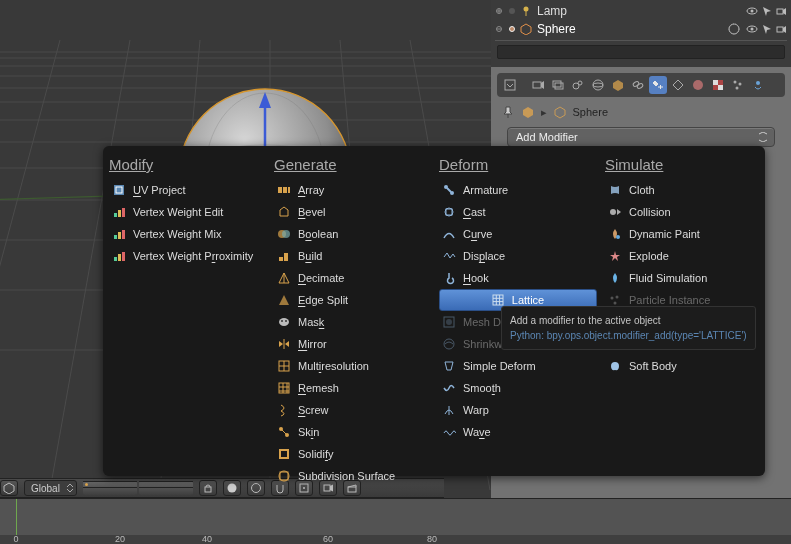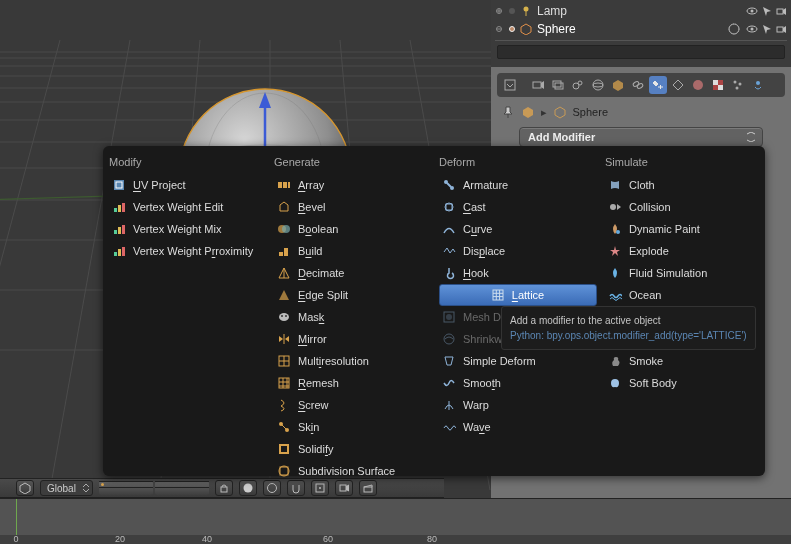--- a/index.html
+++ b/index.html
@@ -61,37 +61,37 @@
   .prop-tabs .tab.active { background:#5680c2; }
   .prop-tabs .tab svg { display:block; }
   .prop-tabs .sep { width:6px; }
 
   
   .crumb { display:flex; gap:6px; align-items:center; padding:8px 10px 6px; color:#222; font-size:11px; }
   .crumb svg { display:block; }
   .crumb .chev { color:#333; }
 
   
-  .add-mod-row { padding:2px 28px 6px;font-weight:bold; }
+  .add-mod-row { padding:2px 16px 6px; }
   .add-mod {
     display:flex; align-items:center;
     background:#626262; color:#eee;
     border:1px solid #444; border-radius:4px;
     height:20px; padding:0 4px 0 8px; font-size:11px;
     box-shadow: inset 0 1px 0 #7a7a7a;
   }
   .add-mod .drop { margin-left:auto; width:14px; display:flex; justify-content:center; }
   .add-mod .drop svg{display:block;}
 
   
   .vp-header {
     position:absolute; left:0; top:478px; width:444px; height:20px;
     background:linear-gradient(#4a4a4a,#3a3a3a);
     border-top:1px solid #222; border-bottom:1px solid #202020;
-    display:flex; align-items:center; gap:6px; padding:0 16px;
+    display:flex; align-items:center; gap:6px; padding:0 0;
   }
   .vp-header .global {
     background:#3d3d3d; border:1px solid #222; border-radius:3px;
     height:16px; display:flex; align-items:center; padding:0 16px 0 6px;
     font-size:10px; color:#ccc; position:relative;
   }
   .vp-header .global .spin { position:absolute; right:2px; display:flex; flex-direction:column; }
   .vp-header .global .spin svg{display:block;}
   .layer-grid { display:flex; gap:2px; }
   .lg-block { width:54px; height:14px; background:#555; border-radius:2px;
@@ -138,22 +138,23 @@
     display:flex;
     z-index:50;
   }
   .menu-col { padding:8px 2px 8px 6px; }
   .menu-col.modify  { width:165px; }
   .menu-col.generate{ width:165px; }
   .menu-col.deform  { width:166px; }
   .menu-col.simulate{ width:166px; }
 
   .col-head {
-    color:#a9a9a9; font-size:11px;
+    color:#a9a9a9; font-size:15px;
     padding:2px 4px 6px 0;
+    text-decoration:underline;
   }
   .menu-item {
     display:flex; align-items:center; gap:6px;
     height:22px; padding:0 4px 0 2px;
     border-radius:3px;
     color:#dcdcdc; font-size:11px;
   }
   .menu-item .mi-ico { width:16px; height:16px; display:flex;align-items:center;justify-content:center; }
   .menu-item .mi-ico svg{display:block;}
   .menu-item.hl {
@@ -832,29 +833,20 @@
       <span><span>Explode</span></span>
     </div>
         <div class="menu-item">
       <span class="mi-ico">
             <svg width="14" height="14">
               <path d="M7 2 Q11 7 7 12 Q3 7 7 2 Z" fill="#6ab3e6"></path>
             </svg>
           </span>
       <span><span>Fluid Simulation</span></span>
     </div>
-        <div class="menu-item">
-      <span class="mi-ico">
-            <svg width="14" height="14">
-              <path d="M2 8 Q4 5 6 8 T10 8 T14 8" stroke="#6ab3e6" fill="none" stroke-width="1.5"></path>
-              <path d="M2 11 Q4 8 6 11 T10 11 T14 11" stroke="#6ab3e6" fill="none"></path>
-            </svg>
-          </span>
-      <span><span>Ocean</span></span>
-    </div>
         <div class="menu-item dim-under">
       <span class="mi-ico">
             <svg width="14" height="14">
               <circle cx="4" cy="5" r="1.5" fill="#aaa"></circle>
               <circle cx="9" cy="4" r="1.5" fill="#aaa"></circle>
               <circle cx="7" cy="10" r="1.5" fill="#aaa"></circle>
             </svg>
           </span>
       <span><span>Particle Instance</span></span>
     </div>

